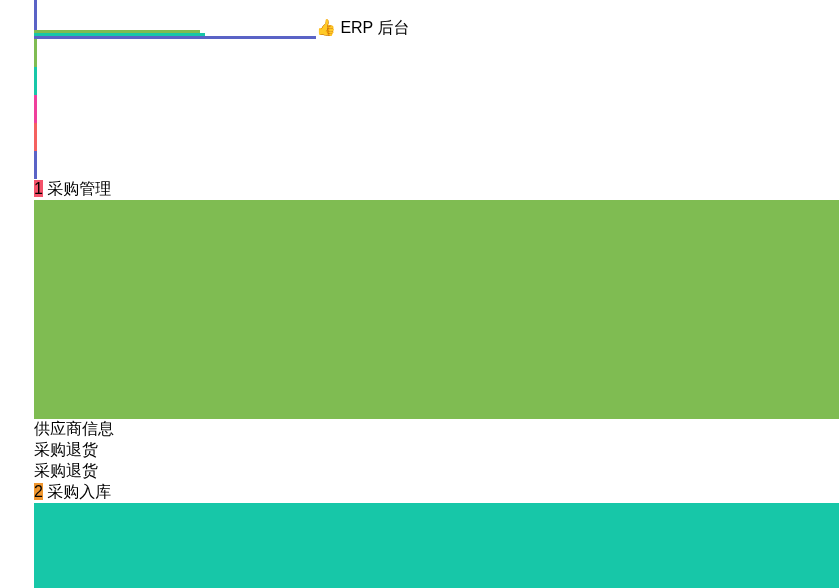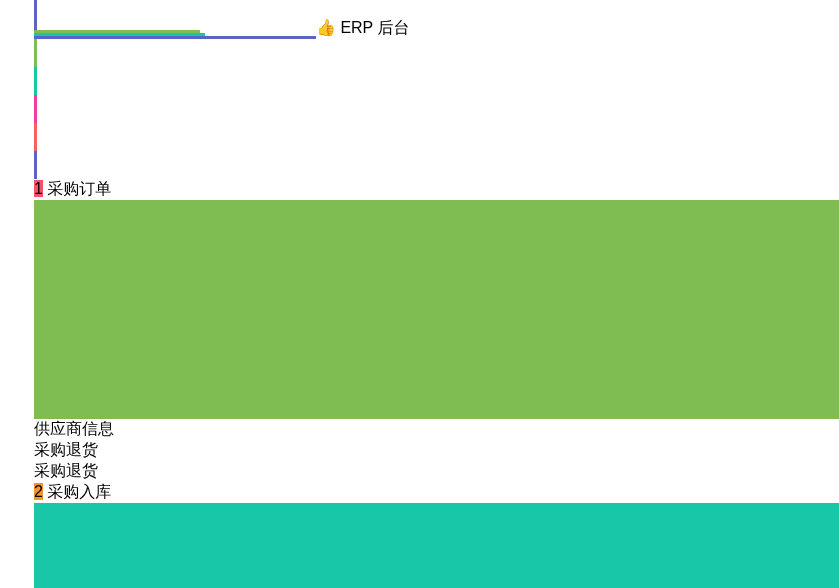--- a/index.html
+++ b/index.html
@@ -147,21 +147,21 @@
   <div class="conn" style="left:249px; top:113px; width:3px; height:28px; background:#17c7a8;"></div>
   <div class="conn" style="left:416px; top:113px; width:3px; height:28px; background:#ef3f9c;"></div>
   <div class="conn" style="left:583px; top:113px; width:3px; height:28px; background:#f4615f;"></div>
   <div class="conn" style="left:748px; top:113px; width:3px; height:28px; background:#5a63c6;"></div>
 
   <div class="panel"></div>
 
   <div class="column" style="left:27px;">
     <div class="col-head">
       <span class="badge" style="background:#f4526a;">1</span>
-      <span class="col-title">采购订单</span>
+      <span class="col-title">采购管理</span>
     </div>
     <div class="col-rule" style="width:120px; background:#7fbc52;"></div>
     <div class="spine" style="height:219px; background:#7fbc52;"></div>
 
     <div class="leaf" style="top:59px;">
       <div class="leaf-text">供应商信息</div>
       <div class="leaf-rule" style="width:88px; background:#b7dc9a;"></div>
     </div>
     <div class="leaf" style="top:169px;">
       <div class="leaf-text">采购退货</div>

